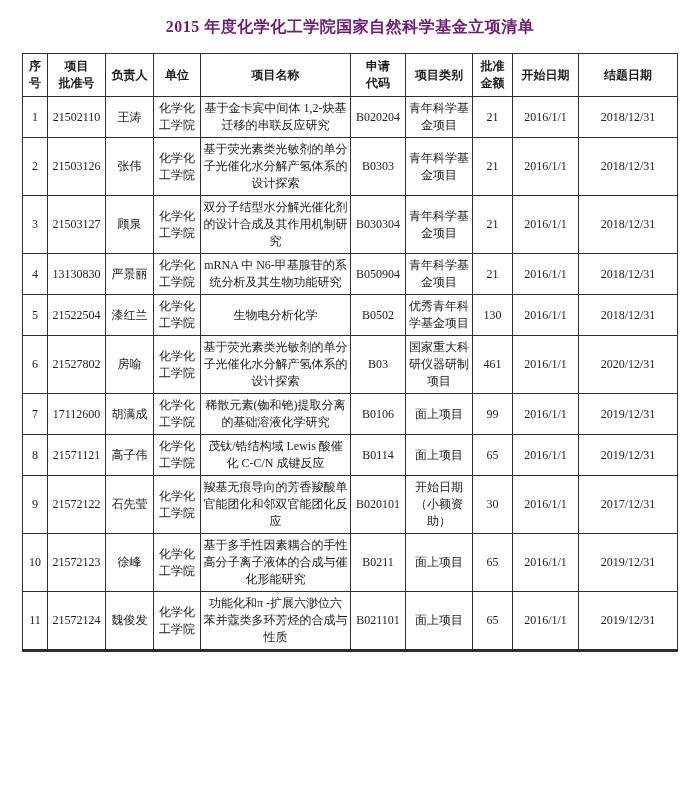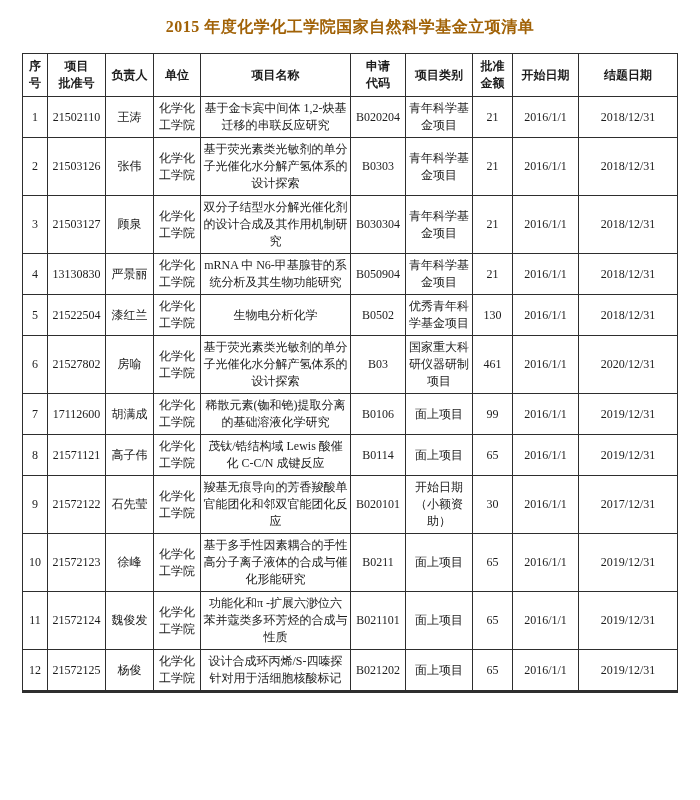--- a/index.html
+++ b/index.html
@@ -18,21 +18,21 @@
     width: 700px;
     height: 800px;
     box-sizing: border-box;
     padding-top: 17px;
     background: #ffffff;
   }
   .doc-title {
     text-align: center;
     font-size: 16px;
     font-weight: bold;
-    color: #a16207;
+    color: #701a75;
     margin: 0 0 15px 0;
     letter-spacing: 0.5px;
   }
   table.grant-table {
     border-collapse: collapse;
     table-layout: fixed;
     width: 655px;
     margin: 0 auto;
     border: 1px solid #2e2e2e;
     border-bottom: 3px solid #2e2e2e;
@@ -225,27 +225,15 @@
           <td class="cell-grant-number">21572124</td>
           <td class="cell-pi-name">魏俊发</td>
           <td class="cell-department">化学化工学院</td>
           <td class="cell-project-title">功能化和π -扩展六渺位六苯并蔻类多环芳烃的合成与性质</td>
           <td class="cell-application-code">B021101</td>
           <td class="cell-category">面上项目</td>
           <td class="cell-amount">65</td>
           <td class="cell-start-date">2016/1/1</td>
           <td class="cell-end-date">2019/12/31</td>
         </tr>
-        <tr>
-          <td class="cell-index">12</td>
-          <td class="cell-grant-number">21572125</td>
-          <td class="cell-pi-name">杨俊</td>
-          <td class="cell-department">化学化工学院</td>
-          <td class="cell-project-title">设计合成环丙烯/S-四嗪探针对用于活细胞核酸标记</td>
-          <td class="cell-application-code">B021202</td>
-          <td class="cell-category">面上项目</td>
-          <td class="cell-amount">65</td>
-          <td class="cell-start-date">2016/1/1</td>
-          <td class="cell-end-date">2019/12/31</td>
-        </tr>
       </tbody>
   </table>
 </div>
 
 </body></html>

